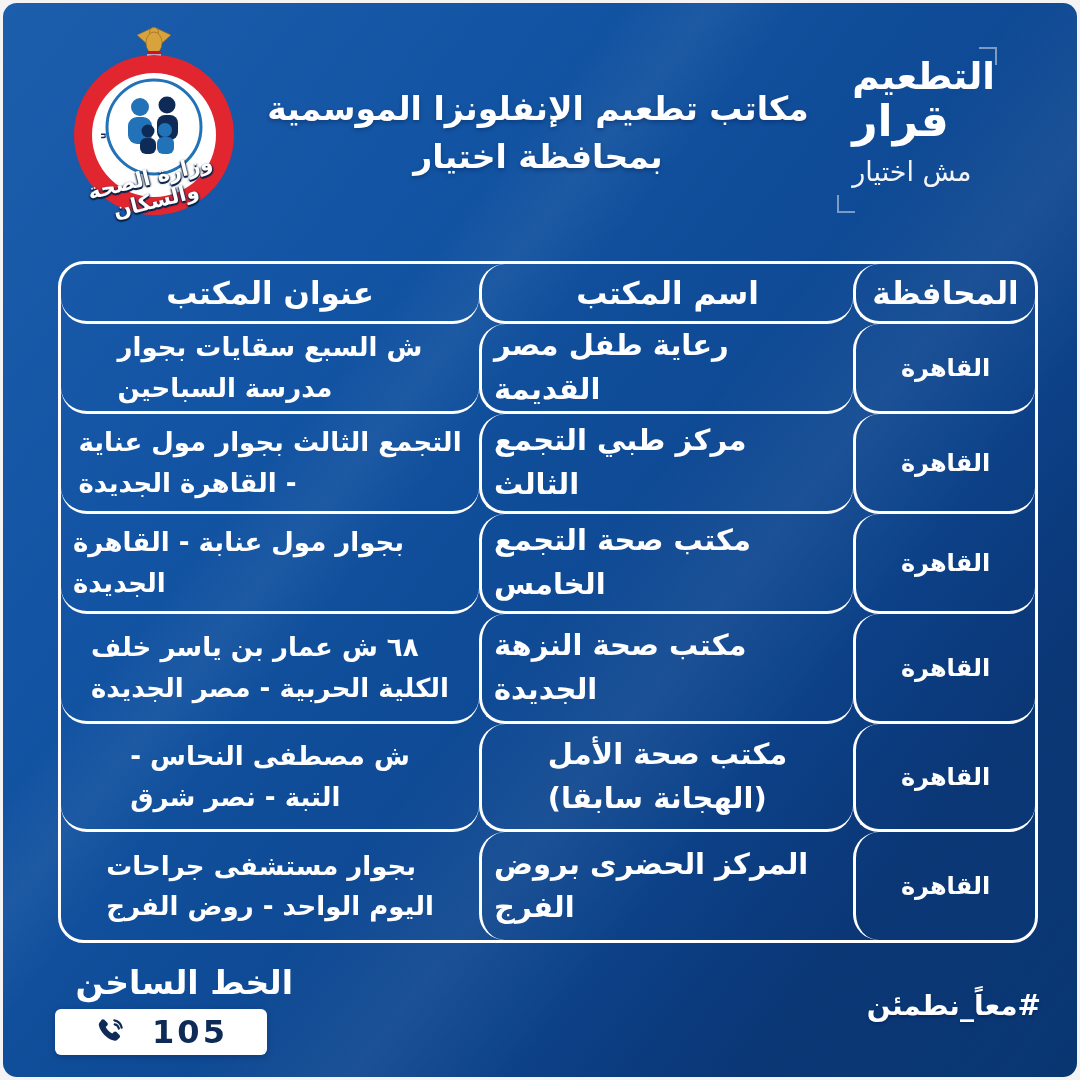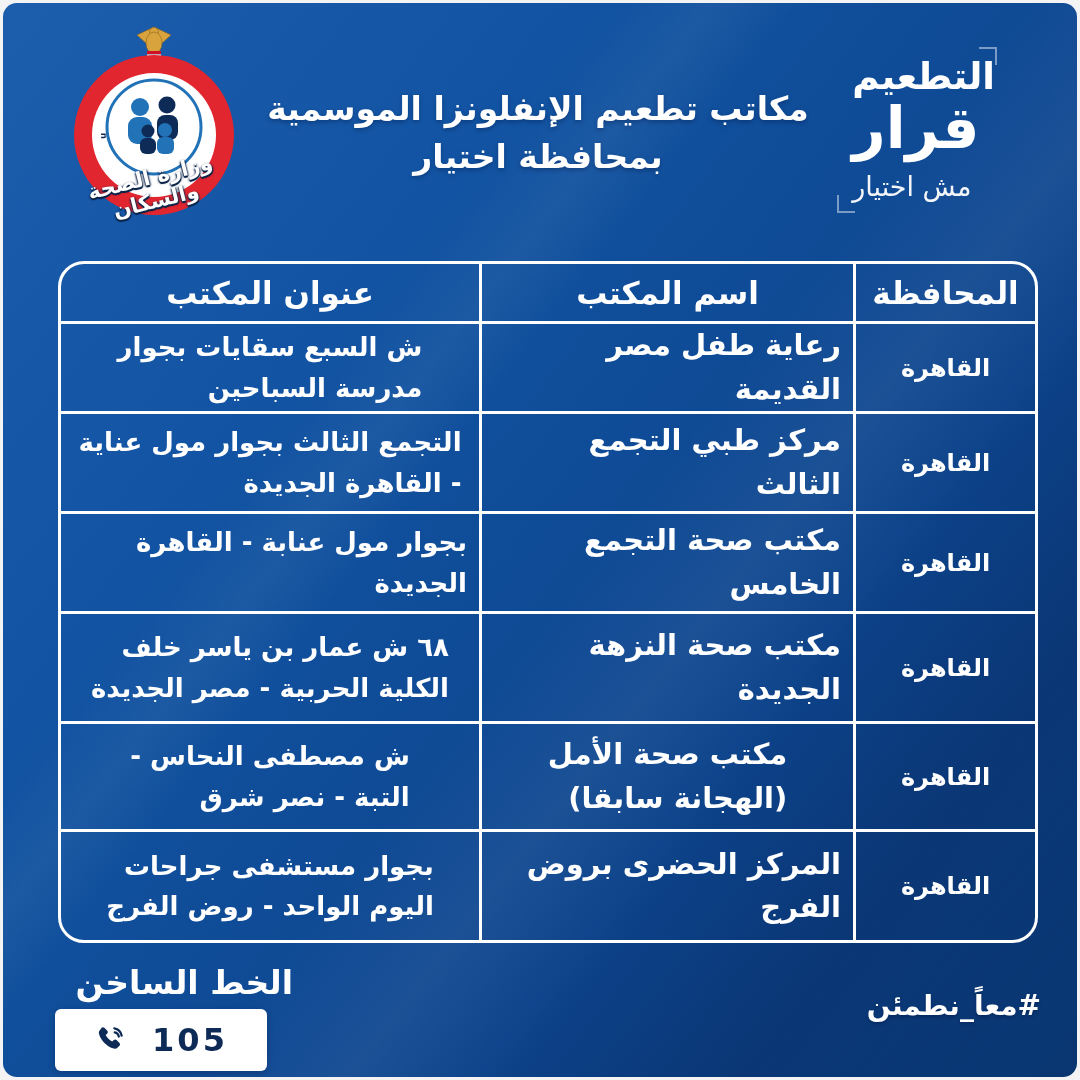--- a/index.html
+++ b/index.html
@@ -32,54 +32,55 @@
   
   .title {
     position:absolute; left:235px; top:82px; width:600px; text-align:center;
     color:#ffffff; font-weight:700; font-size:33px; line-height:1.45;
     text-shadow:0 2px 4px rgba(0,20,60,0.35);
   }
 
   
   .slogan { position:absolute; top:52px; right:60px; text-align:left; color:#ffffff; }
   .slogan-line1 { font-size:37px; font-weight:700; margin-right:22px; }
-  .slogan-line2 { font-size:58px; font-weight:800; line-height:1.05; margin-right:18px; letter-spacing:1px; }
+  .slogan-line2 { font-size:44px; font-weight:800; line-height:1.05; margin-right:18px; letter-spacing:1px; }
   .slogan-line3 { font-size:27px; font-weight:500; margin-top:12px; opacity:0.95; }
   .bracket { position:absolute; width:18px; height:18px; }
   .bracket-tr { top:44px; right:80px; border-top:2px solid rgba(255,255,255,0.45); border-right:2px solid rgba(255,255,255,0.45); }
   .bracket-bl { top:192px; right:222px; border-bottom:2px solid rgba(255,255,255,0.45); border-left:2px solid rgba(255,255,255,0.45); }
 
   
   .table {
     position:absolute; left:55px; top:258px; width:980px; height:682px;
     border:3px solid #ffffff; border-radius:26px;
     display:grid; direction:rtl;
     grid-template-columns:182px 374px 1fr;
     grid-template-rows:60px 90px 100px 100px 110px 108px auto;
     overflow:hidden;
   }
   .cell {
     display:flex; align-items:center; justify-content:center;
-    text-align:right; color:#ffffff; padding:0 12px;
+    text-align:left; color:#ffffff; padding:0 12px;
     white-space:pre-line;
+    border-radius:26px;
   }
   .cell:not(:nth-child(3n)) { border-left:3px solid #ffffff; }   
   .cell:nth-child(-n+18) { border-bottom:3px solid #ffffff; }
   .cell-header { font-size:31px; font-weight:700; }
   .cell-gov { font-size:24px; font-weight:700; }
   .cell-office { font-size:29px; font-weight:700; line-height:1.5; }
   .cell-address { font-size:26px; font-weight:700; line-height:1.55; }
 
   
   .hotline-label {
     position:absolute; left:58px; top:960px; width:232px; 
     color:#ffffff; font-size:33px; font-weight:800;
   }
   .hotline-box {
-    position:absolute; left:52px; top:1006px; width:212px; height:62px;
+    position:absolute; left:52px; top:1006px; width:212px; height:46px;
     background:#ffffff; border-radius:6px;
     display:flex; direction:ltr; align-items:center; justify-content:center; gap:26px;
     box-shadow:0 2px 6px rgba(0,20,60,0.3);
   }
   .hotline-box svg { width:32px; height:32px; }
   .hotline-number { color:#0d2b56; font-size:32px; font-weight:800; letter-spacing:3px; direction:ltr; }
 
   
   .hashtag {
     position:absolute; right:36px; top:986px; color:#ffffff;

